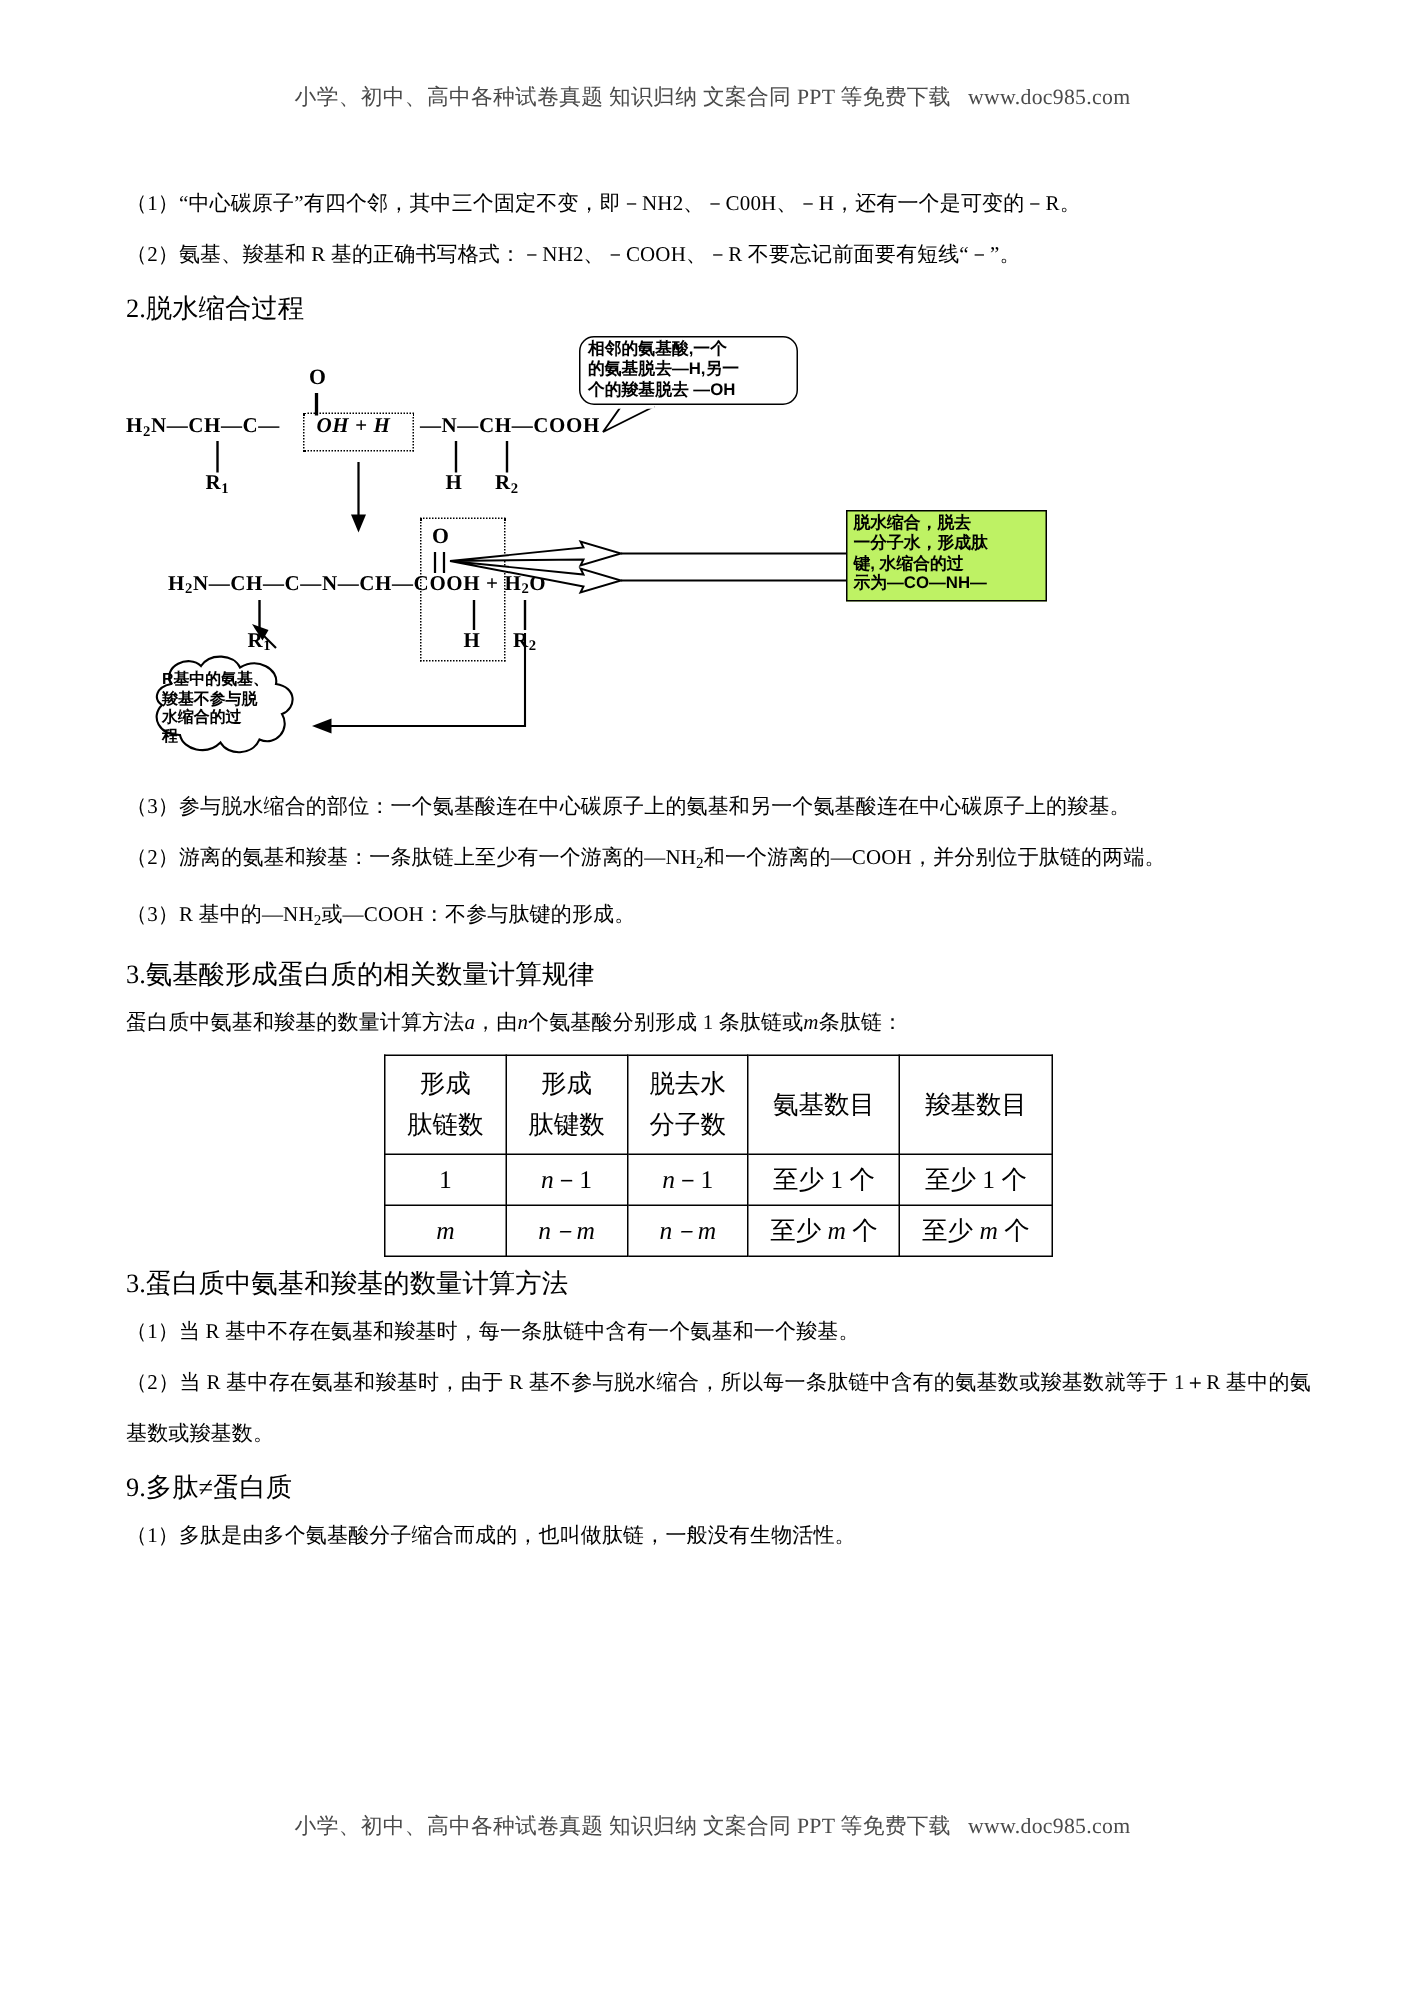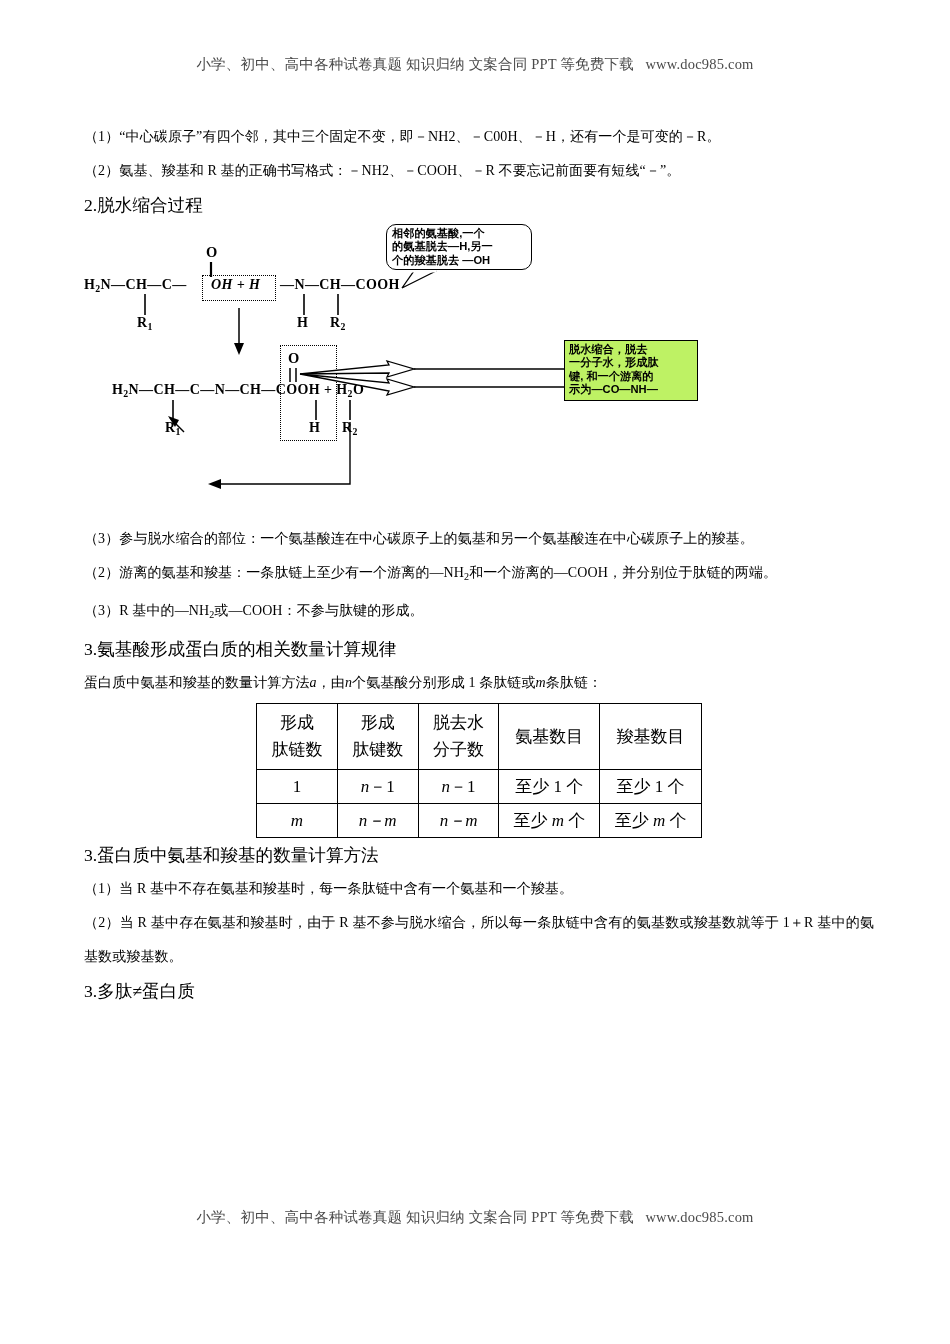--- a/index.html
+++ b/index.html
@@ -226,25 +226,38 @@
       <div class="dg chem" style="left:28px; top:160px;">H<span class="sb">2</span>N—CH—C—N—CH—COOH + H<span class="sb">2</span>O</div>
       <div class="dg chem" style="left:81px; top:198px;">R<span class="sb">1</span></div>
       <div class="dg chem" style="left:225px; top:198px;">H</div>
       <div class="dg chem" style="left:258px; top:198px;">R<span class="sb">2</span></div>
 
       <svg class="dg" style="left:0;top:0;width:790px;height:300px;z-index:5;overflow:visible;">
         <line x1="100" y1="210" x2="86" y2="196" stroke="#000" stroke-width="1.4"></line>
         <polygon points="84,194 95,198 91,205" fill="#000"></polygon>
       </svg>
 
+      <div class="dg" id="cloud">
+        <svg width="112" height="72" viewBox="0 0 112 72">
+          <path d="M20 22 C14 10, 32 2, 40 10 C46 1, 62 2, 66 11 C78 4, 92 12, 90 22
+                   C104 24, 104 38, 94 42 C100 52, 90 64, 79 59 C74 70, 58 70, 53 61
+                   C44 70, 28 66, 26 56 C12 56, 6 44, 14 36 C8 32, 10 24, 20 22 Z" fill="#ffffff" stroke="#000000" stroke-width="1.4"></path>
+        </svg>
+        <div class="cloud-text">
+          <div>R基中的氨基、</div>
+          <div>羧基不参与脱</div>
+          <div>水缩合的过</div>
+          <div>程</div>
+        </div>
+      </div>
 
       <div class="dg smallbox-cn" id="box-right">
         <div>脱水缩合，脱去</div>
         <div>一分子水，形成肽</div>
-        <div>键, 和一个游离的</div>
+        <div>键, 水缩合的过</div>
         <div>示为—CO—NH—</div>
       </div>
 
     </div>
 
     <p class="ln">（3）参与脱水缩合的部位：一个氨基酸连在中心碳原子上的氨基和另一个氨基酸连在中心碳原子上的羧基。</p>
     <p class="ln"><span>（2）游离的氨基和羧基：一条肽链上至少有一个游离的—NH</span><span class="sub">2</span><span>和一个游离的—COOH，并分别位于肽链的两端。</span></p>
     <p class="ln"><span>（3）R 基中的—NH</span><span class="sub">2</span><span>或—COOH：不参与肽键的形成。</span></p>
 
     <p class="heading">3.氨基酸形成蛋白质的相关数量计算规律</p>
@@ -284,21 +297,22 @@
           <td><span>至少 </span><span class="ital">m</span><span> 个</span></td>
         </tr>
       </tbody>
         </table>
     </div>
 
     <p class="heading">3.蛋白质中氨基和羧基的数量计算方法</p>
     <p class="ln">（1）当 R 基中不存在氨基和羧基时，每一条肽链中含有一个氨基和一个羧基。</p>
     <p class="ln">（2）当 R 基中存在氨基和羧基时，由于 R 基不参与脱水缩合，所以每一条肽链中含有的氨基数或羧基数就等于 1＋R 基中的氨基数或羧基数。</p>
 
-    <p class="heading">3.多肽≠蛋白质</p>
+    <p class="heading">9.多肽≠蛋白质</p>
+    <p class="ln">（1）多肽是由多个氨基酸分子缩合而成的，也叫做肽链，一般没有生物活性。</p>
 
   </div>
 
   <div class="watermark" id="wm-bottom">
     <span>小学、初中、高中各种试卷真题 知识归纳 文案合同 PPT 等免费下载</span>&nbsp;&nbsp;
     <span class="url">www.doc985.com</span>
   </div>
 
 </div>
 

